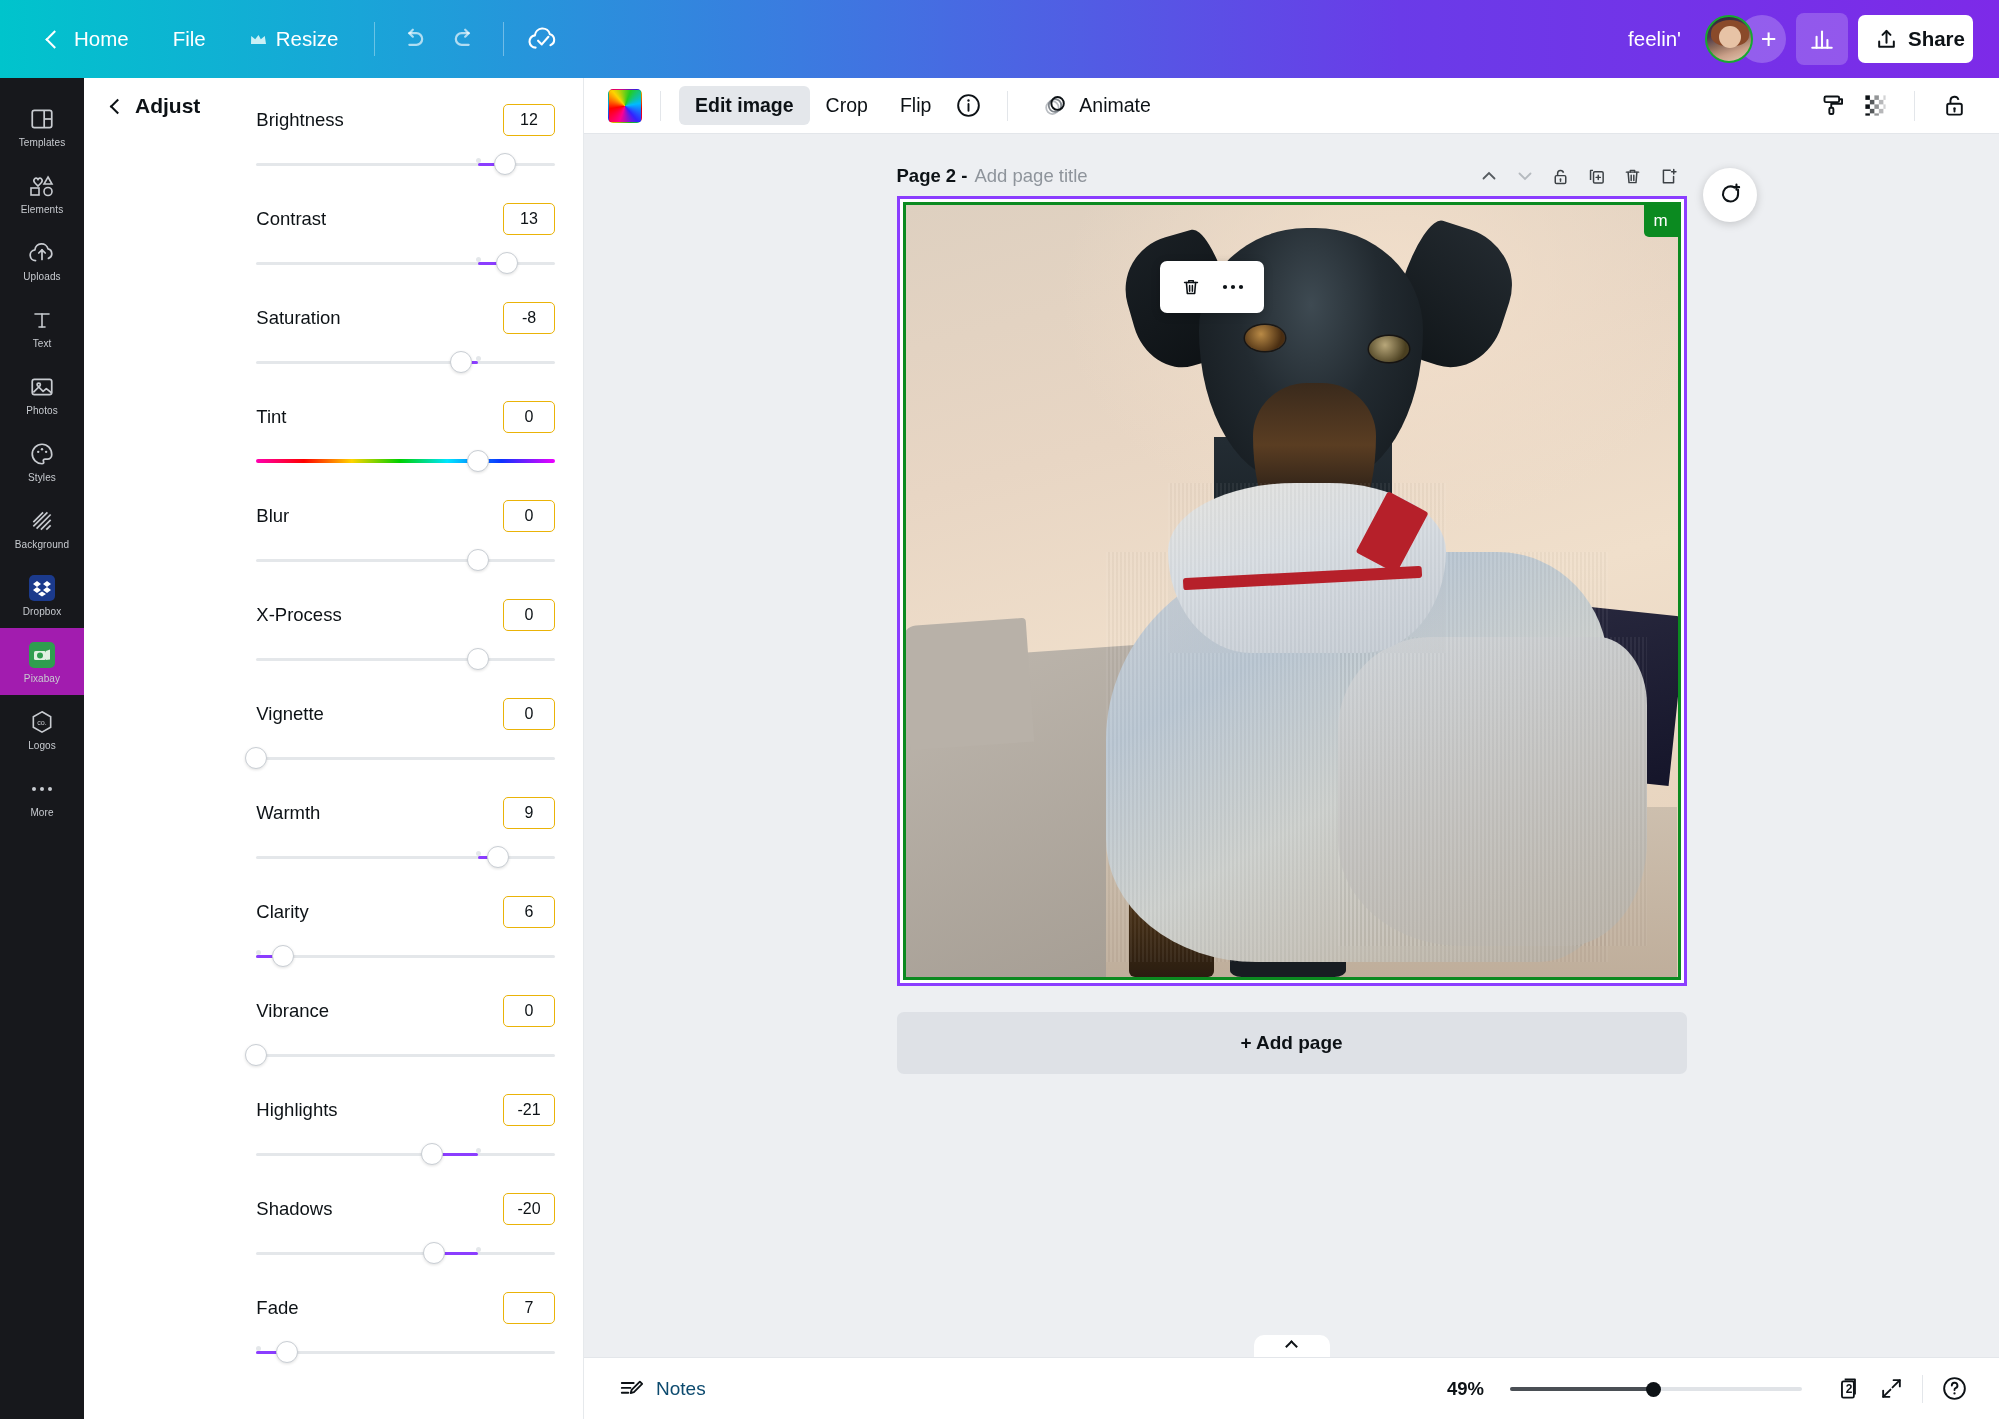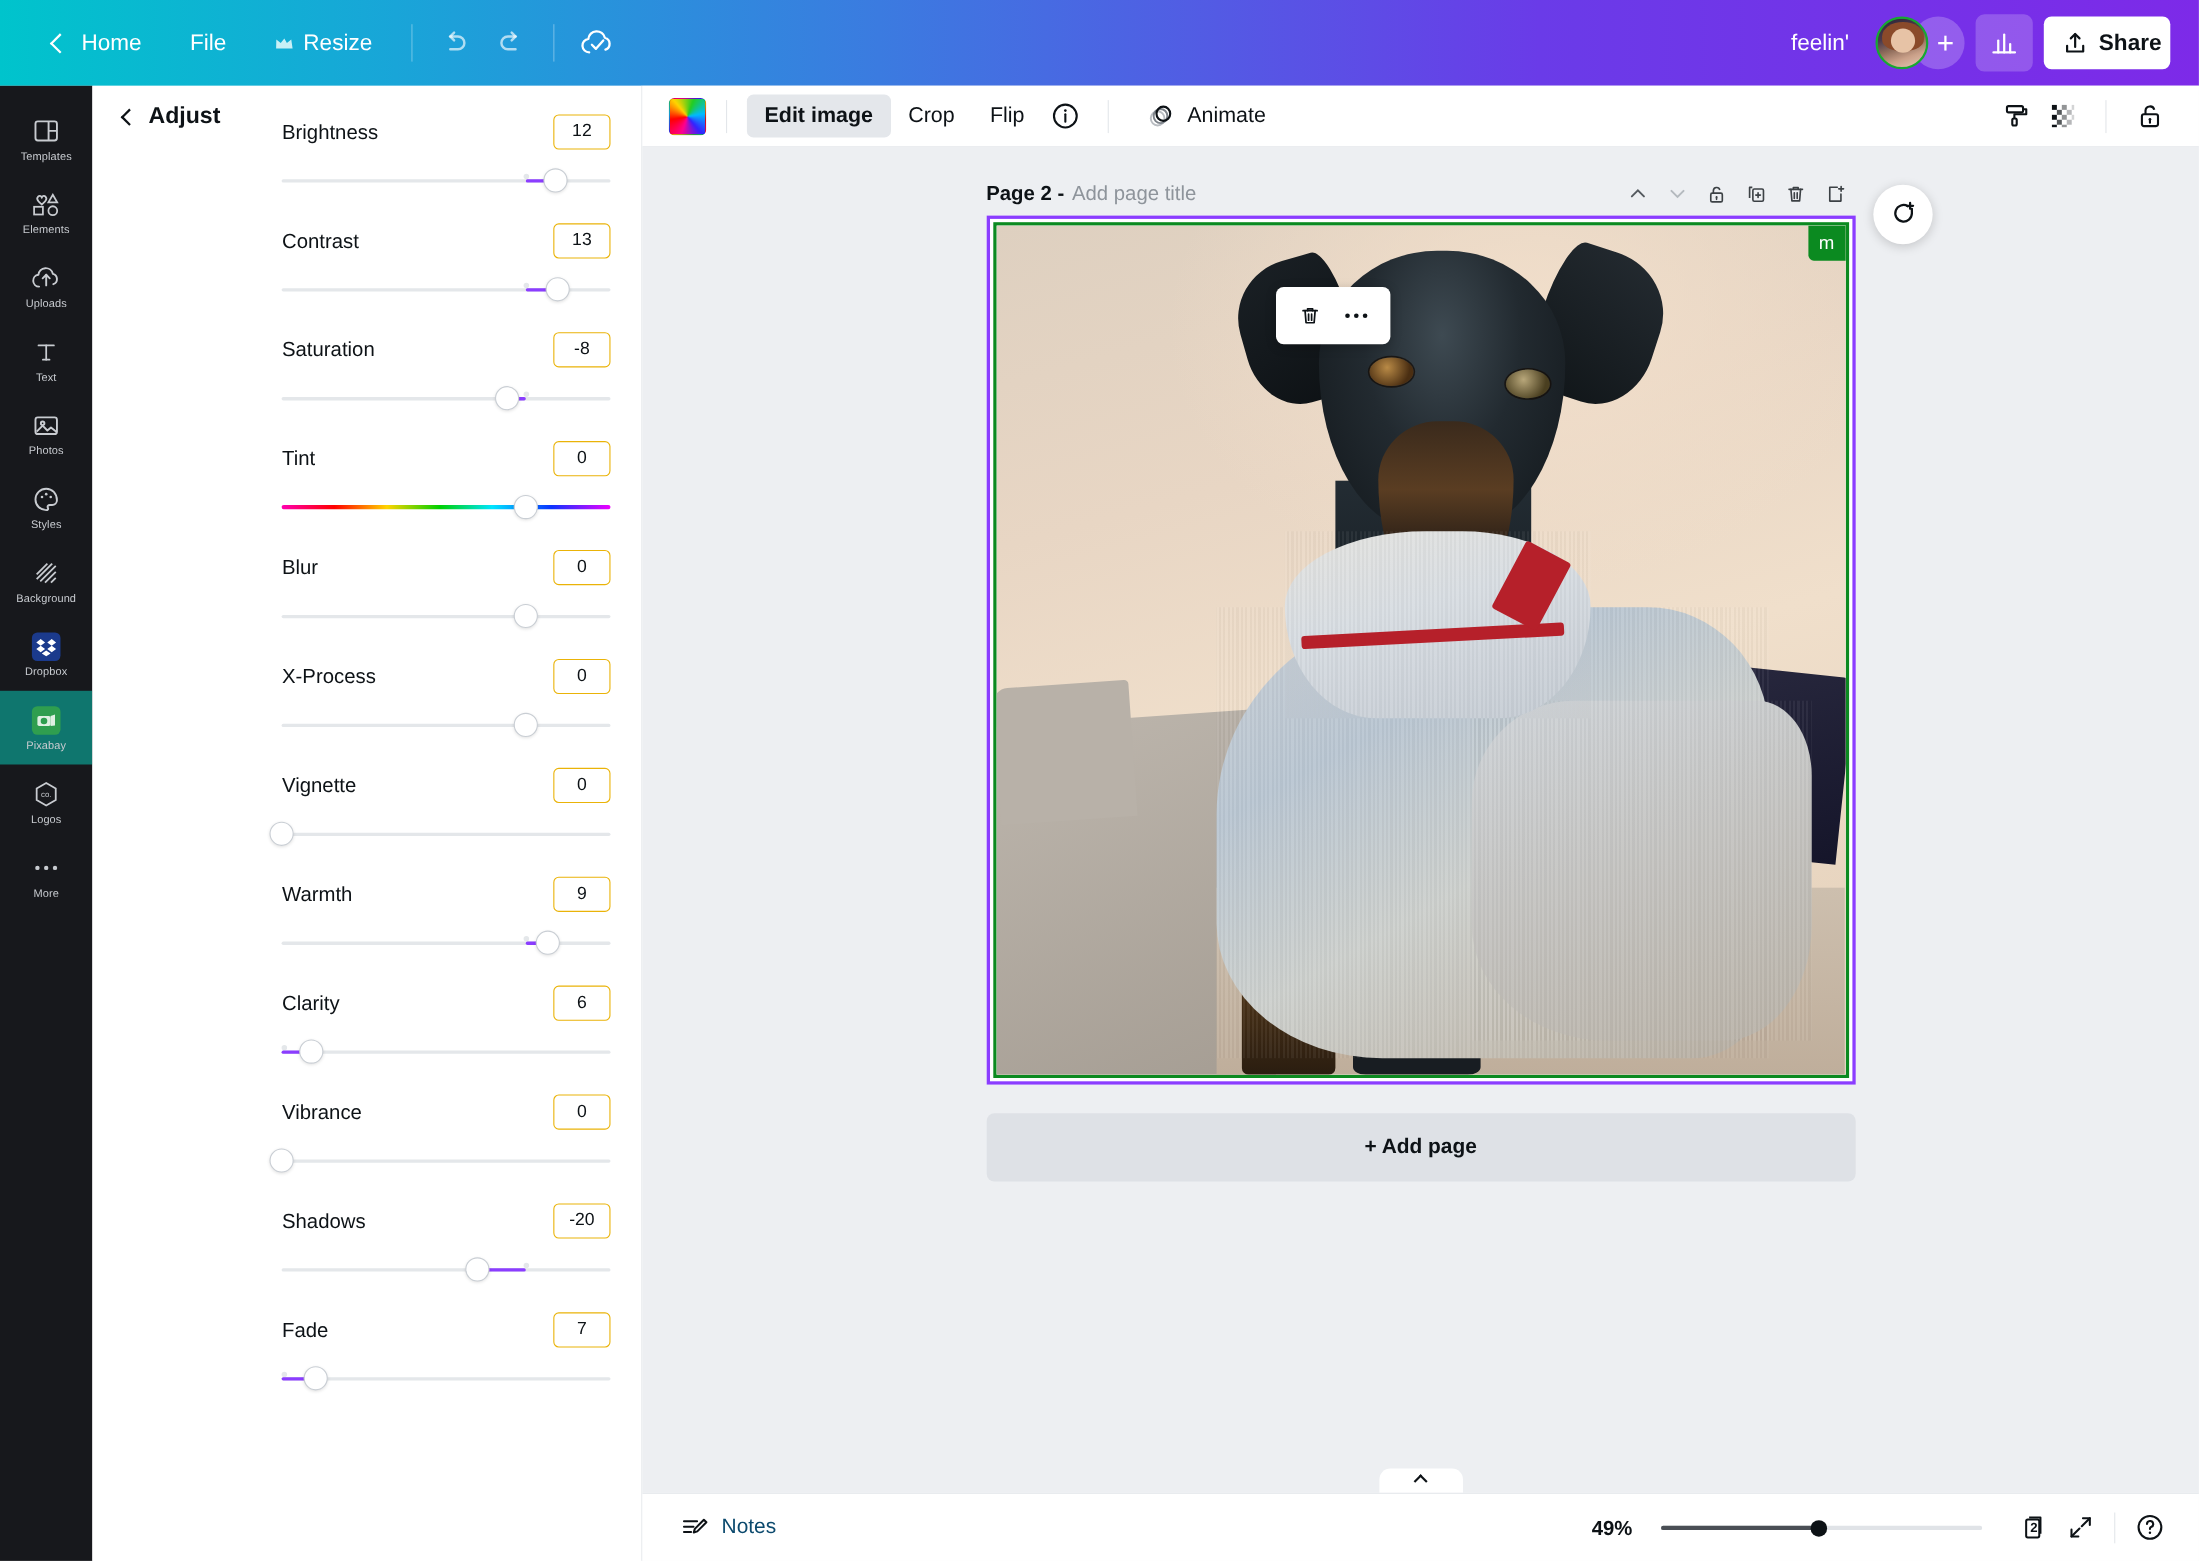--- a/index.html
+++ b/index.html
@@ -57,21 +57,21 @@
 
   
   .rail {
     width: 84px; flex: 0 0 84px; background: #17181c; display: flex; flex-direction: column;
     align-items: center; padding-top: 14px; gap: 0px; overflow: hidden;
   }
   .rail-item {
     width: 84px; padding: 13px 0 11px; display: flex; flex-direction: column; align-items: center;
     gap: 5px; cursor: pointer; color: #c8cbd0;
   }
-  .rail-item.active { background: #0f766e; justify-content: center; }
+  .rail-item.active { background: #a21caf; justify-content: center; }
   .rail-label { font-size: 10px; letter-spacing: .1px; line-height: 1; }
   .rail-ic { width: 28px; height: 28px; display: flex; align-items: center; justify-content: center; }
 
   
   .panel { width: 500px; flex: 0 0 500px; background: #fff; display: flex; flex-direction: row; border-right: 1px solid #e6e9ec; justify-content: space-between; }
   .panel-head { height: 56px; display: flex; align-items: center; gap: 12px; padding: 0 28px; flex: 0 0 56px; }
   .panel-head .chev { width: 11px; height: 11px; border-left: 2.3px solid #0d1216; border-bottom: 2.3px solid #0d1216; transform: rotate(45deg); }
   .panel-title { font-size: 21px; font-weight: 700; color: #0d1216; }
   .panel-div { height: 1px; background: #e6e9ec; }
   .panel-body { flex: 1; overflow-y: auto; padding: 26px 28px 0; }
@@ -513,20 +513,32 @@
           </div>
           <div class="sl-row">
             <div class="sl-top">
               <span class="sl-label">Vibrance</span>
               <span class="sl-val">0</span>
             </div>
             <div class="sl-track-wrap">
               <div class="sl-track"></div>
               <div class="sl-dot" style="left:0px"></div>
               <div class="sl-knob" style="left:-11px"></div>
+            </div>
+          </div>
+          <div class="sl-row">
+            <div class="sl-top">
+              <span class="sl-label">Highlights</span>
+              <span class="sl-val">-21</span>
+            </div>
+            <div class="sl-track-wrap">
+              <div class="sl-track"></div>
+              <div class="sl-dot" style="left:219.5px"></div>
+              <div class="sl-fill" style="left:175.38px;width:46.61999999999999px;background:#8b3dff"></div>
+              <div class="sl-knob" style="left:164.38px"></div>
             </div>
           </div>
           <div class="sl-row">
             <div class="sl-top">
               <span class="sl-label">Shadows</span>
               <span class="sl-val">-20</span>
             </div>
             <div class="sl-track-wrap">
               <div class="sl-track"></div>
               <div class="sl-dot" style="left:219.5px"></div>

